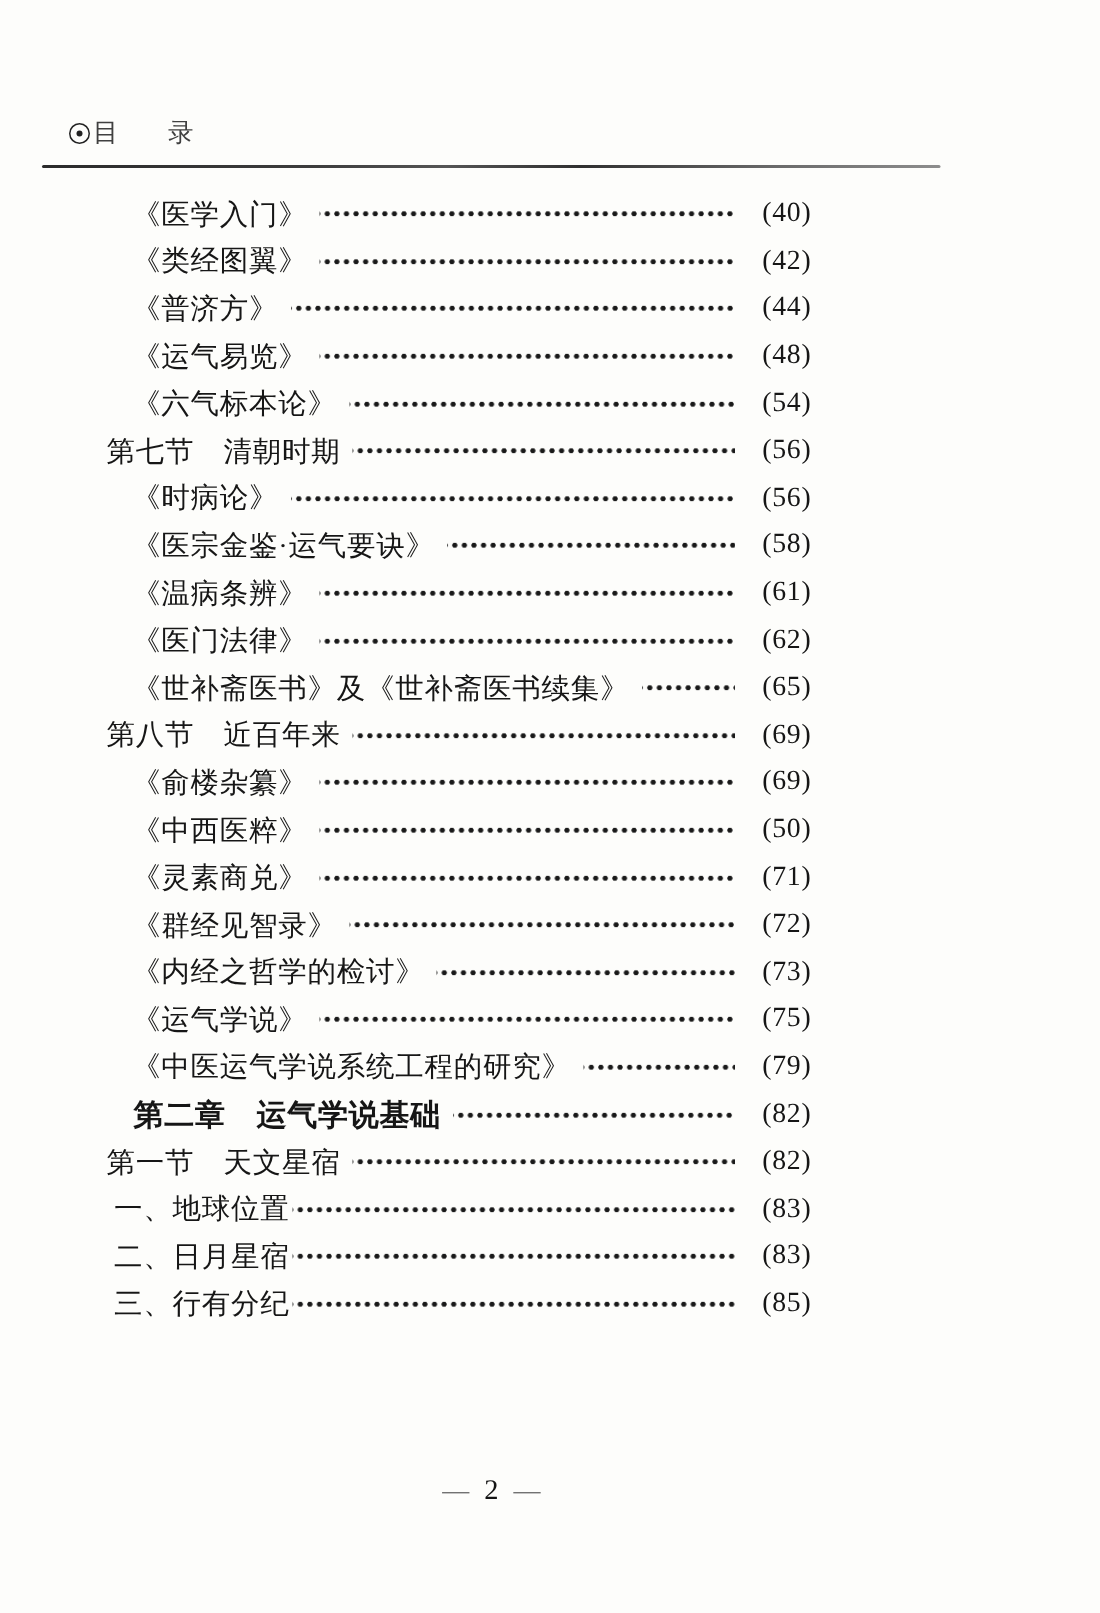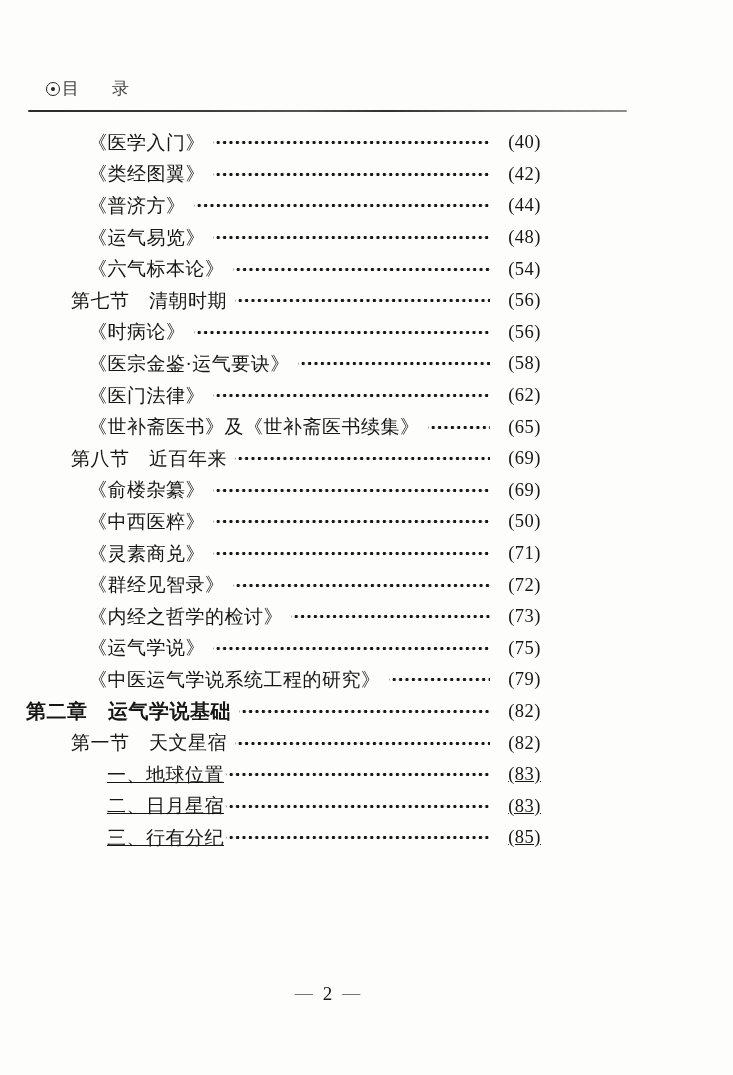--- a/index.html
+++ b/index.html
@@ -40,25 +40,25 @@
   .toc { position:absolute; left:0; top:127px; width:646px; }
   .row {
     display:flex; align-items:center;
     height:31.6px;
     padding-right:105px;
     font-size:19px;
     white-space:nowrap;
   }
   .row.lv-book    { padding-left:88px; }
   .row.lv-section { padding-left:71px; }
-  .row.lv-item    { padding-left:107px;text-decoration:underline; }
+  .row.lv-item    { padding-left:76px; }
   .row.lv-chapter {
-    padding-left:26px;
+    padding-left:41px;
     font-family:"Liberation Sans","DejaVu Sans",sans-serif;
-    font-weight:700; font-size:20px;
+    font-weight:700; font-size:20px;margin-left:48px;
   }
   .lbl { flex:0 0 auto; letter-spacing:0.5px; }
   .leader {
     flex:1 1 auto; height:7px;
     margin-left:8px; margin-right:7px;
     background-image:radial-gradient(circle,#191919 1.5px,rgba(0,0,0,0) 1.95px);
     background-size:6.4px 7px;
     background-repeat:repeat-x;
     background-position:2px center;
   }
@@ -127,20 +127,25 @@
     <span class="lbl">《时病论》</span>
     <span class="leader"></span>
     <span class="pg">(56)</span>
   </div>
       <div class="row lv-book">
     <span class="lbl">《医宗金鉴·运气要诀》</span>
     <span class="leader"></span>
     <span class="pg">(58)</span>
   </div>
       <div class="row lv-book">
+    <span class="lbl">《温病条辨》</span>
+    <span class="leader"></span>
+    <span class="pg">(61)</span>
+  </div>
+      <div class="row lv-book">
     <span class="lbl">《医门法律》</span>
     <span class="leader"></span>
     <span class="pg">(62)</span>
   </div>
       <div class="row lv-book">
     <span class="lbl">《世补斋医书》及《世补斋医书续集》</span>
     <span class="leader"></span>
     <span class="pg">(65)</span>
   </div>
       <div class="row lv-section">

